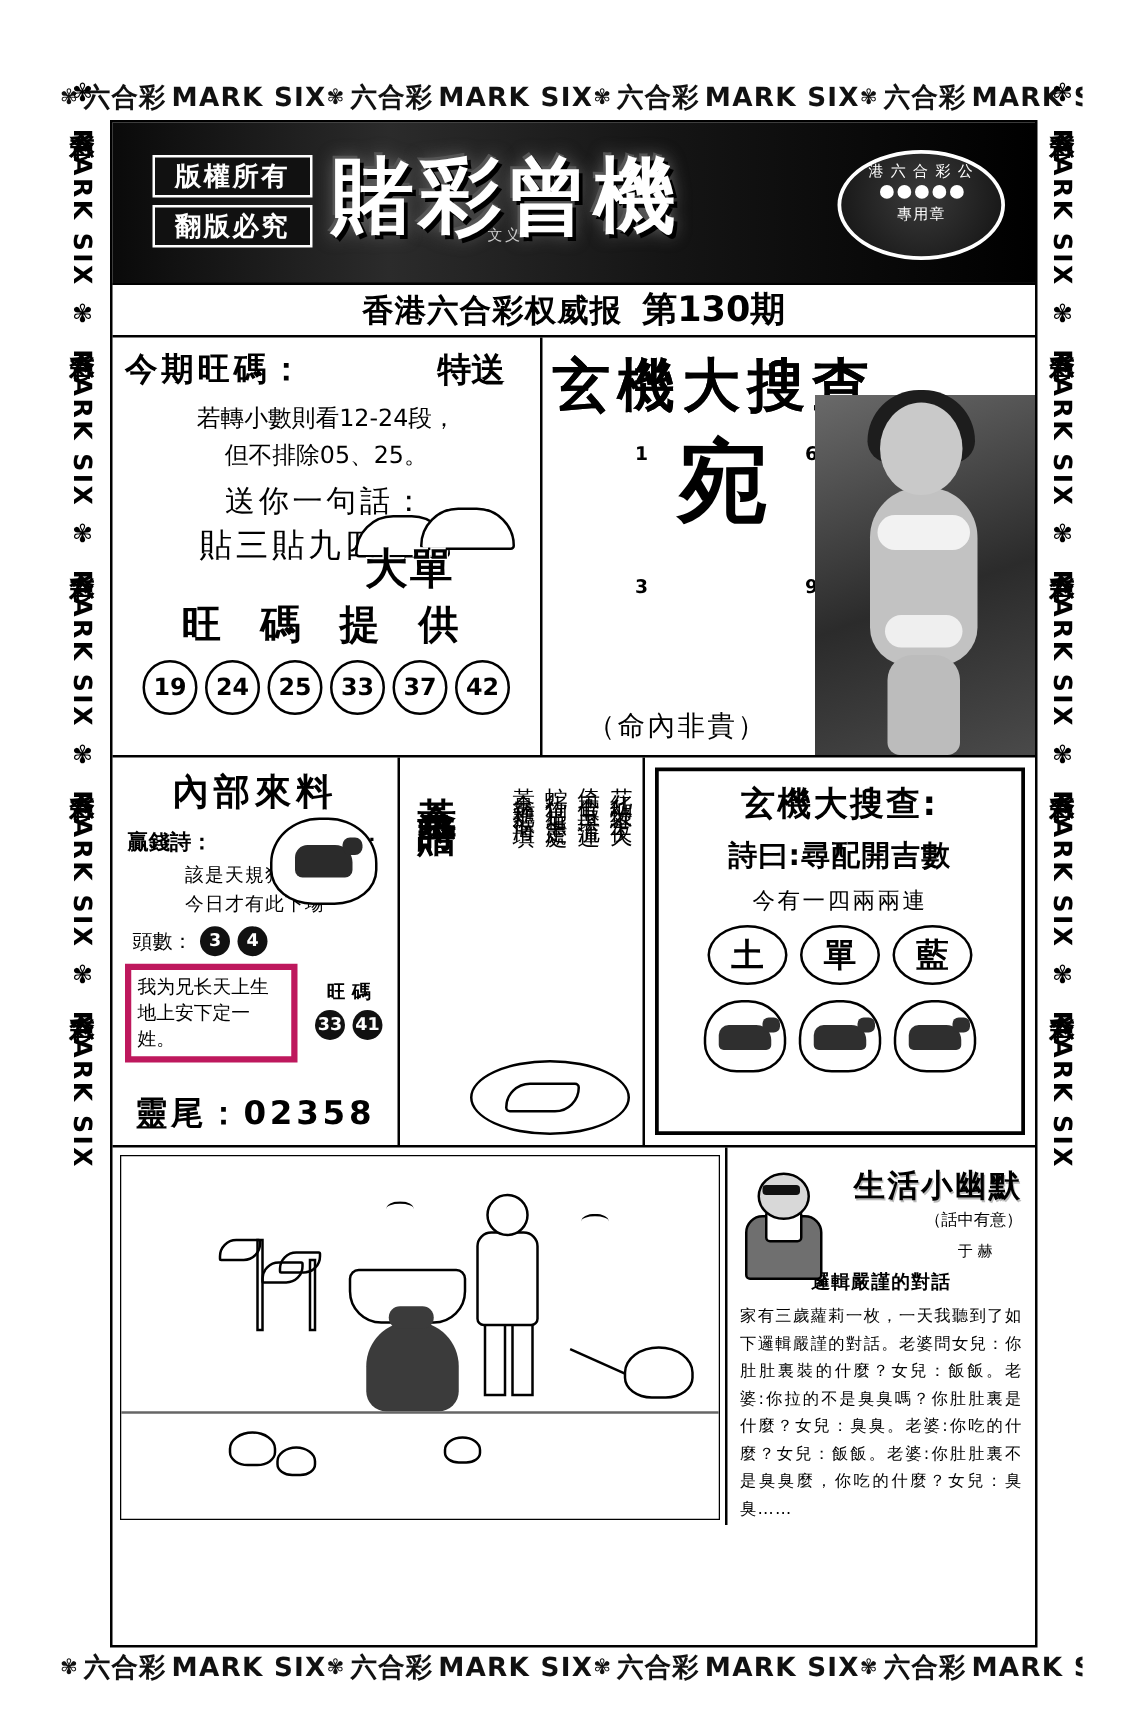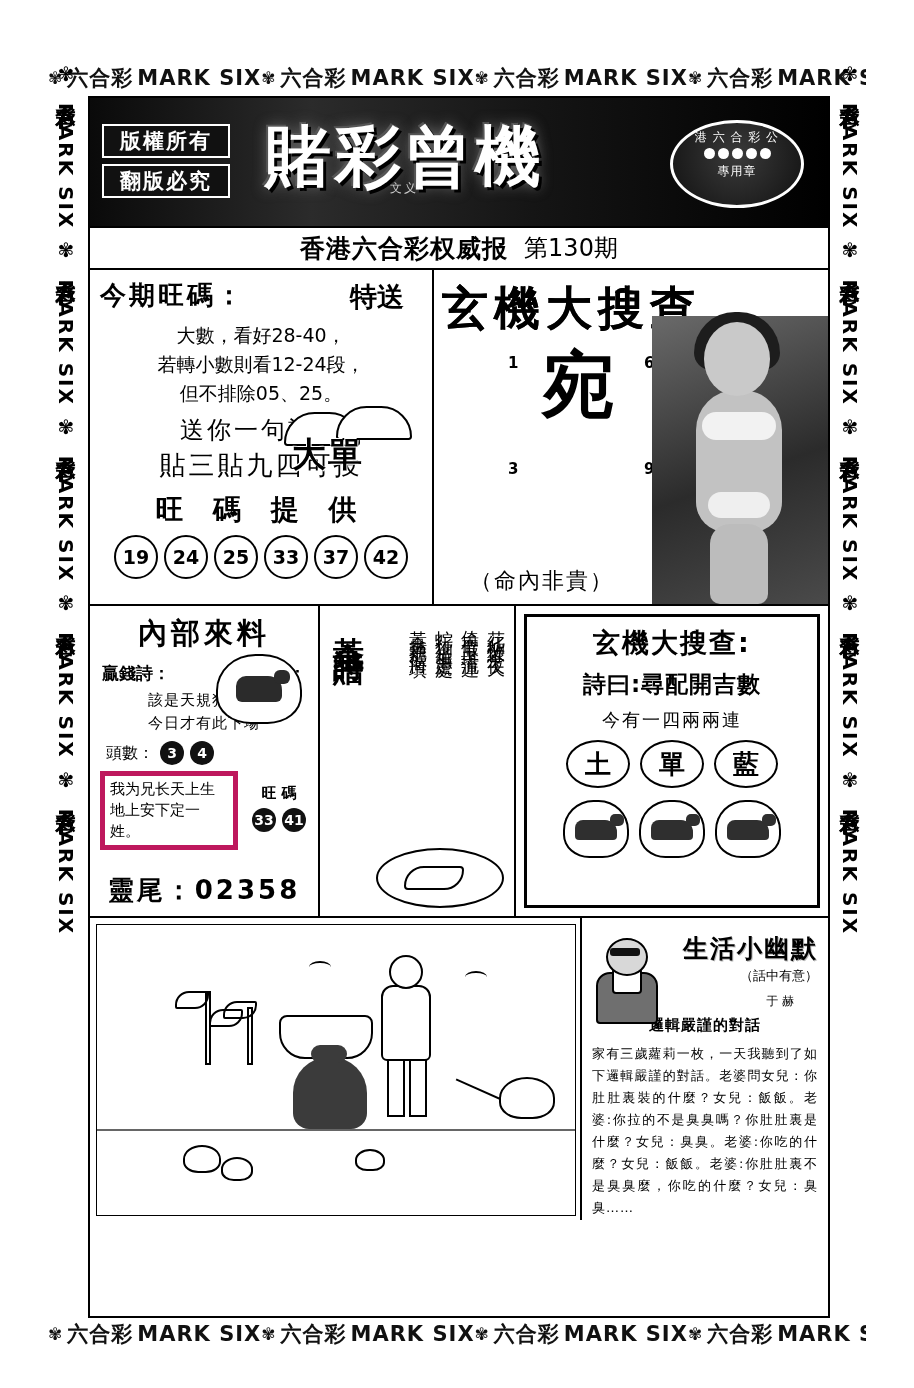--- a/index.html
+++ b/index.html
@@ -16,48 +16,48 @@
   .mq-left{left:44px;}
   .mq-right{left:828px;}
   .mq-side .vtxt{writing-mode:vertical-rl;text-orientation:mixed;font-size:20px;font-weight:bold;letter-spacing:2px;line-height:44px;height:1288px;}
 
   
   .frame{position:absolute;left:88px;top:96px;width:738px;height:1218px;border:2px solid #000;background:#fff;}
 
   
   .masthead{position:relative;height:128px;background:#1a1a1a;border-bottom:2px solid #000;overflow:hidden;}
   .mast-grad{position:absolute;inset:0;background:linear-gradient(90deg,#0a0a0a 0%,#2b2b2b 30%,#151515 60%,#000 100%);}
-  .stamp-box{position:absolute;left:12px;top:26px;width:128px;}
+  .stamp-box{position:absolute;left:32px;top:26px;width:128px;}
   .stamp-line{background:#111;color:#fff;border:2px solid #fff;font-size:21px;font-weight:bold;text-align:center;padding:1px 2px;letter-spacing:2px;margin-bottom:6px;}
   .mast-title{position:absolute;left:175px;top:14px;font-size:66px;font-weight:bold;color:#fff;letter-spacing:4px;
     text-shadow:3px 3px 0 #000,-2px -2px 0 #555, 0 0 14px #777;font-family:"DejaVu Sans","Liberation Sans",sans-serif;}
   .mast-sub{position:absolute;left:300px;top:82px;font-size:12px;color:#ccc;letter-spacing:2px;}
   .seal{position:absolute;right:24px;top:22px;width:128px;height:82px;border-radius:50%;border:3px solid #fff;background:radial-gradient(circle at 50% 40%,#3a3a3a,#111);color:#fff;text-align:center;}
   .seal .s1{font-size:12px;margin-top:6px;letter-spacing:1px;}
   .seal .s3{font-size:12px;margin-top:4px;letter-spacing:1px;}
   .seal-dots{display:flex;justify-content:center;gap:3px;margin-top:2px;}
   .seal-dots span{width:11px;height:11px;border-radius:50%;background:#fff;display:inline-block;}
 
   
   .banner{height:40px;border-bottom:2px solid #000;display:flex;align-items:center;justify-content:center;gap:16px;}
   .banner .b1{font-size:25px;font-weight:bold;letter-spacing:1px;}
-  .banner .b2{font-size:24px;font-weight:normal;}
+  .banner .b2{font-size:28px;font-weight:bold;}
 
   
   .row-top{display:flex;height:334px;border-bottom:2px solid #000;}
   .col-left{width:344px;border-right:2px solid #000;position:relative;padding:8px 10px;box-sizing:border-box;}
   .col-right{flex:1;position:relative;overflow:hidden;}
 
   .lbl-wang{font-size:26px;font-weight:bold;letter-spacing:3px;}
   .te-song{position:absolute;right:28px;top:10px;font-size:27px;font-weight:bold;line-height:34px;text-align:center;}
   .tip-lines{margin-top:8px;font-size:19px;line-height:29px;text-align:center;}
   .tip-lines div{white-space:nowrap;}
   .say{margin-top:6px;font-size:24px;letter-spacing:3px;text-align:center;}
   .say2{margin-top:2px;font-size:26px;letter-spacing:3px;text-align:center;font-weight:normal;}
-  .wang-ma{margin-top:8px;font-size:28px;letter-spacing:10px;text-align:center;font-weight:bold;}
+  .wang-ma{margin-top:24px;font-size:32px;letter-spacing:10px;text-align:center;font-weight:bold;}
   .balls{display:flex;justify-content:center;gap:6px;margin-top:6px;}
   .ball{width:40px;height:40px;border:2px solid #000;border-radius:50%;display:flex;align-items:center;justify-content:center;font-size:19px;font-weight:bold;}
   .mush{position:absolute;left:188px;top:128px;width:132px;height:92px;}
   .mush .cap{position:absolute;width:72px;height:30px;border:2px solid #000;border-radius:36px 36px 4px 4px;background:#fff;}
   .mush .c1{left:6px;top:14px;}
   .mush .c2{left:58px;top:8px;}
   .mush-txt{position:absolute;left:14px;top:34px;font-size:34px;font-weight:bold;letter-spacing:2px;color:#000;
     text-shadow:1px 1px 0 #fff,-1px -1px 0 #fff;}
 
   .xuanji{position:absolute;left:8px;top:8px;font-size:46px;font-weight:bold;letter-spacing:6px;
@@ -231,21 +231,20 @@
     <div class="banner">
       <span class="b1">香港六合彩权威报</span>
       <span class="b2">第130期</span>
     </div>
 
     <div class="row-top">
       <div class="col-left">
         <div class="lbl-wang">今期旺碼：</div>
         <div class="te-song">特送</div>
         <div class="tip-lines">
-          <div>大數，看好28-40，</div>
           <div>若轉小數則看12-24段，</div>
           <div>但不排除05、25。</div>
         </div>
         <div class="mush">
           <div class="cap c1"></div>
           <div class="cap c2"></div>
           <div class="mush-txt">大單</div>
         </div>
         <div class="say">送你一句話：</div>
         <div class="say2">貼三貼九四可投</div>

